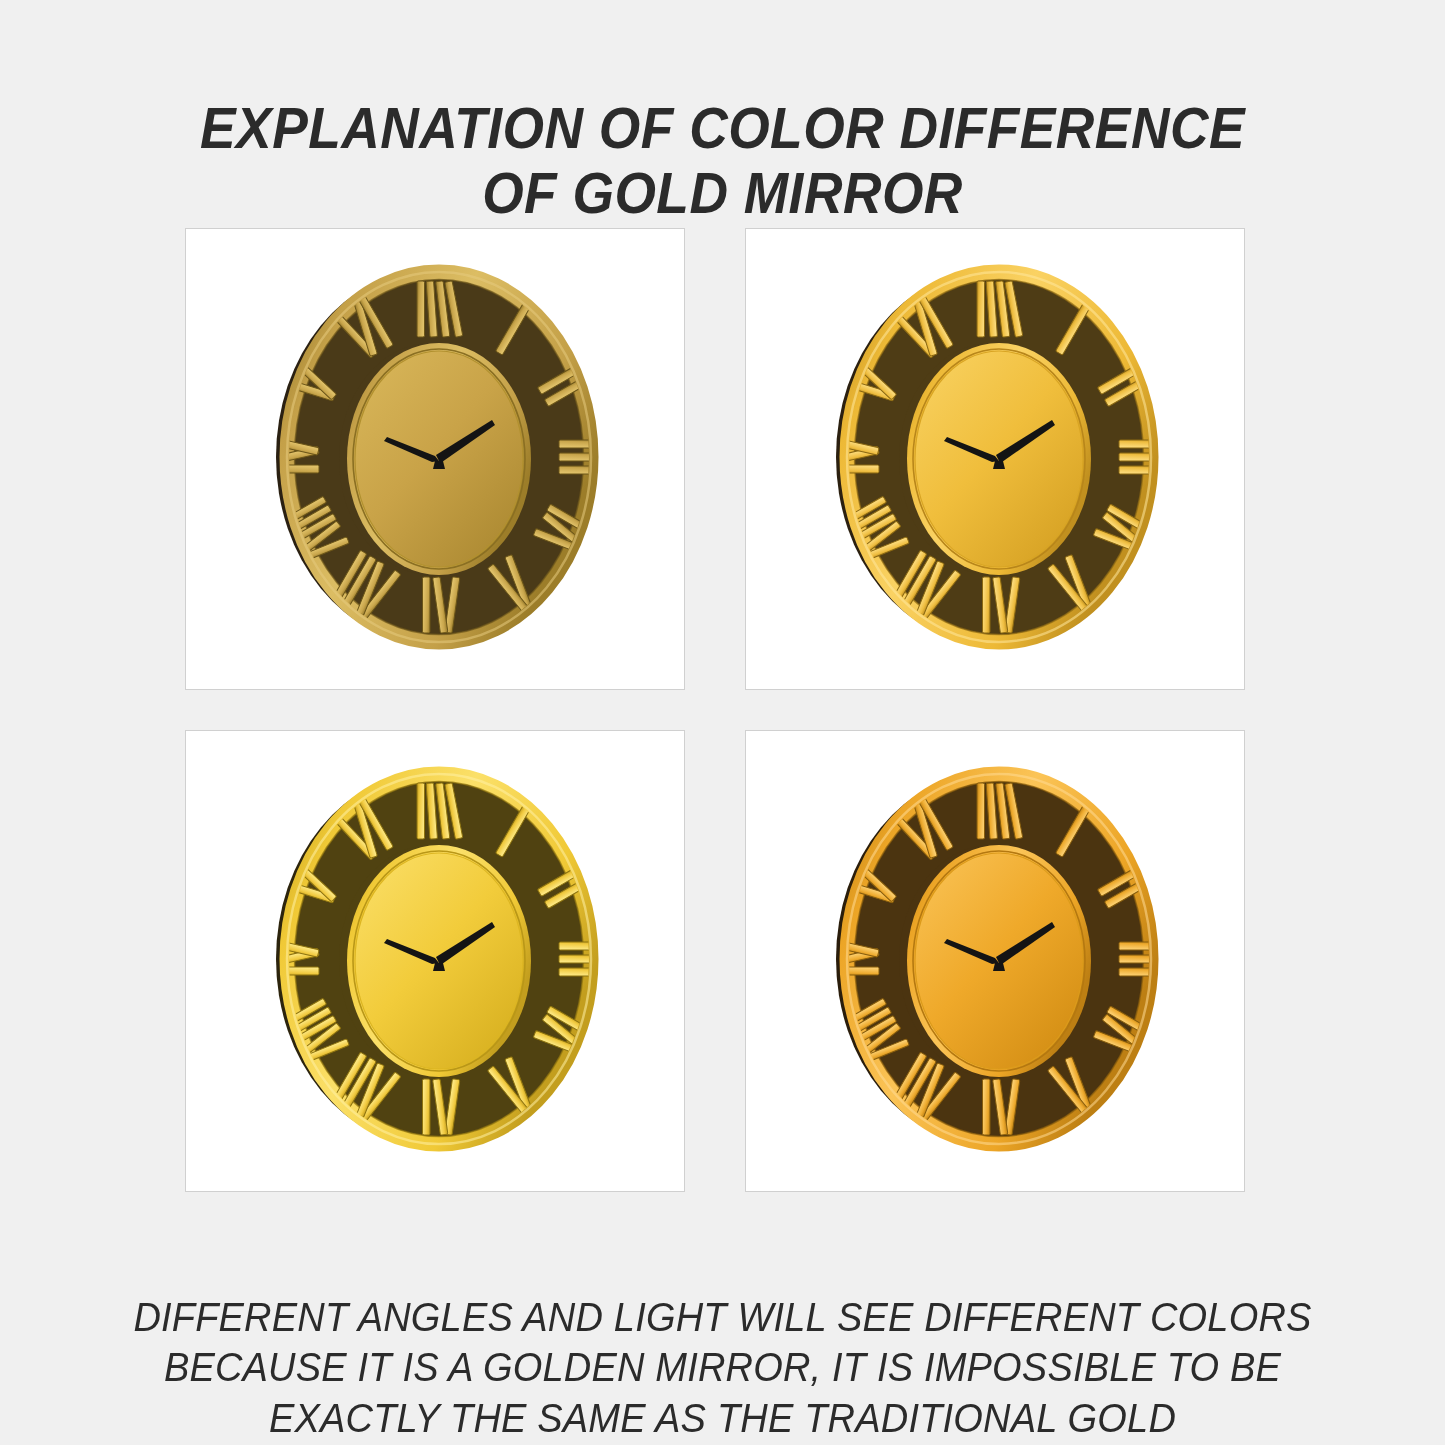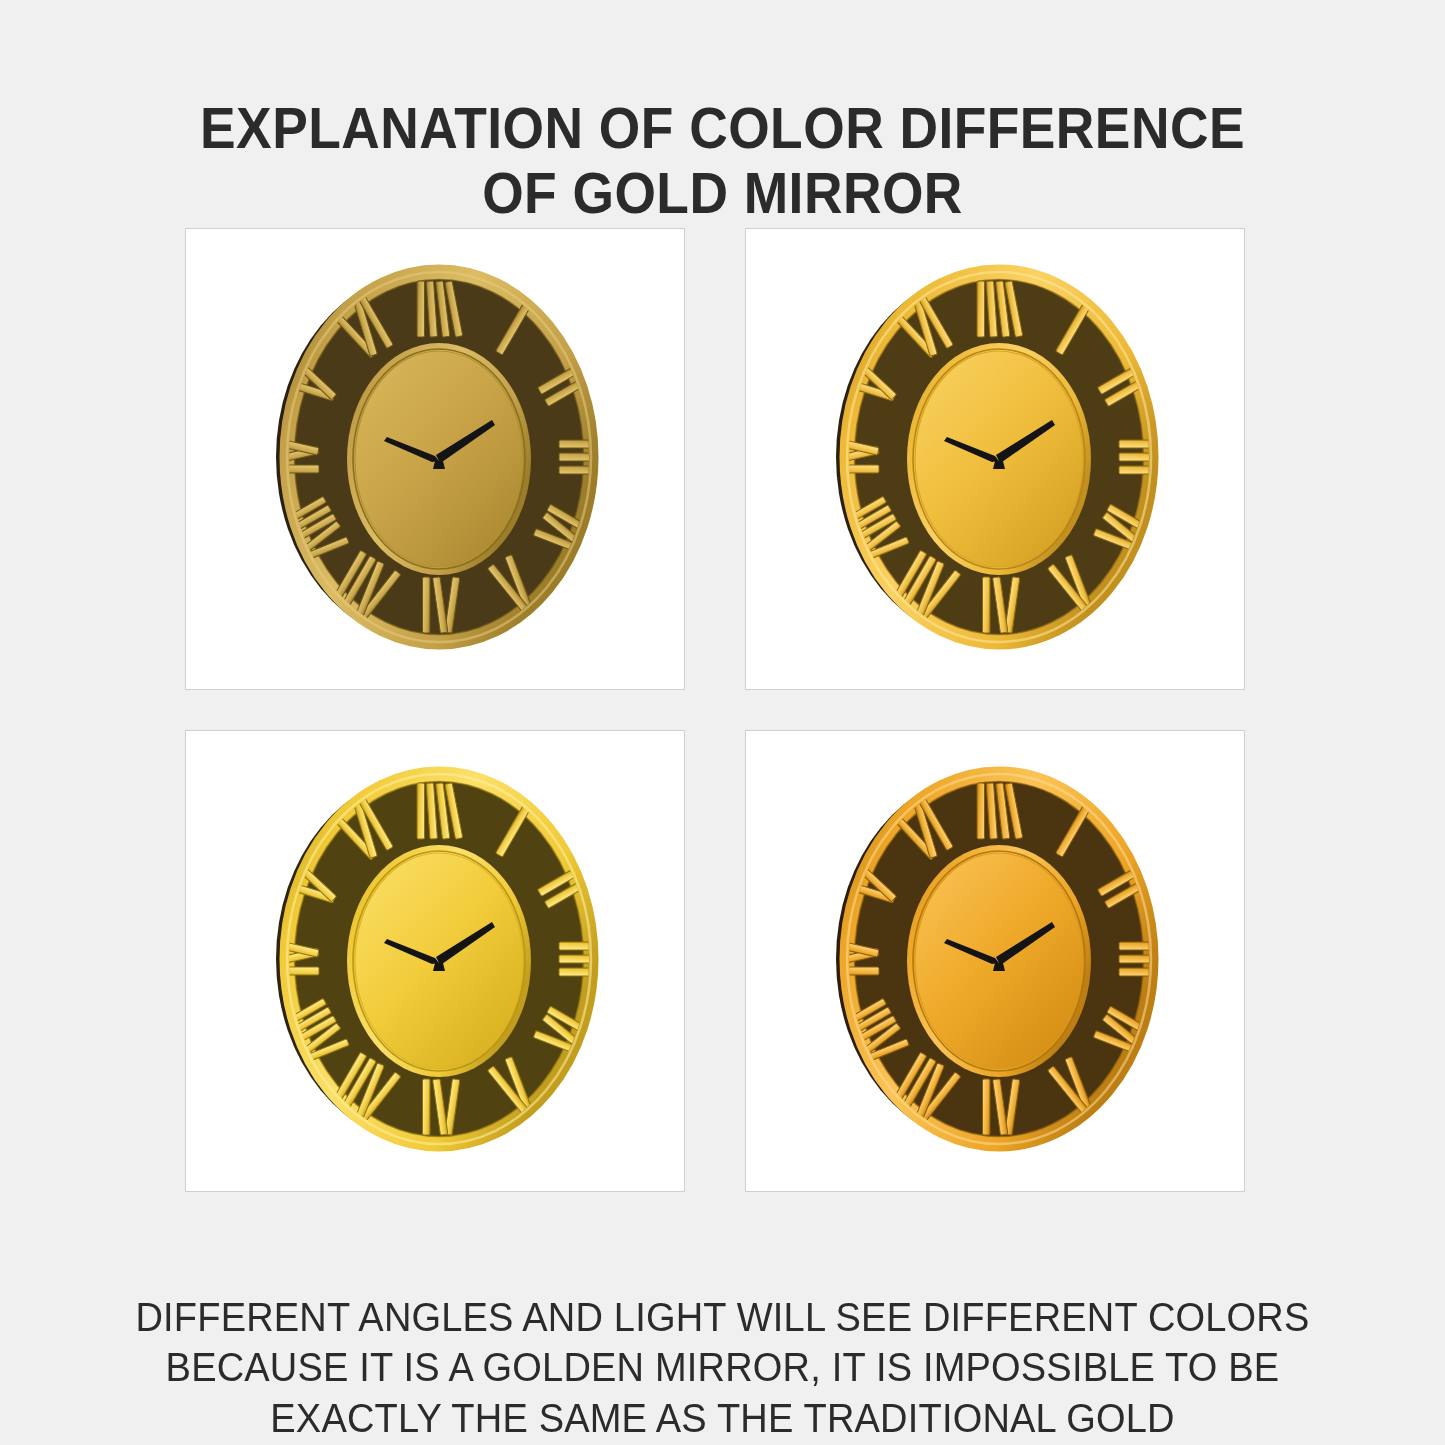--- a/index.html
+++ b/index.html
@@ -2,21 +2,21 @@
 <html><head>
 <meta charset="utf-8">
 <style>
   html,body{margin:0;padding:0;}
   body{
     width:1445px;height:1445px;
     background:#f0f0f0;
     font-family:"Liberation Sans","DejaVu Sans",sans-serif;
     overflow:hidden;
   }
-  .page{position:relative;width:1177px;height:1445px;}
+  .page{position:relative;width:1177px;height:1445px;font-style:italic;}
 
   
   .title{
     position:absolute;left:0;top:56px;width:1445px;
     text-align:center;
     color:#2b2b2b;
     font-size:58px;
     font-weight:bold;
     line-height:1.13;
     letter-spacing:0.5px;

